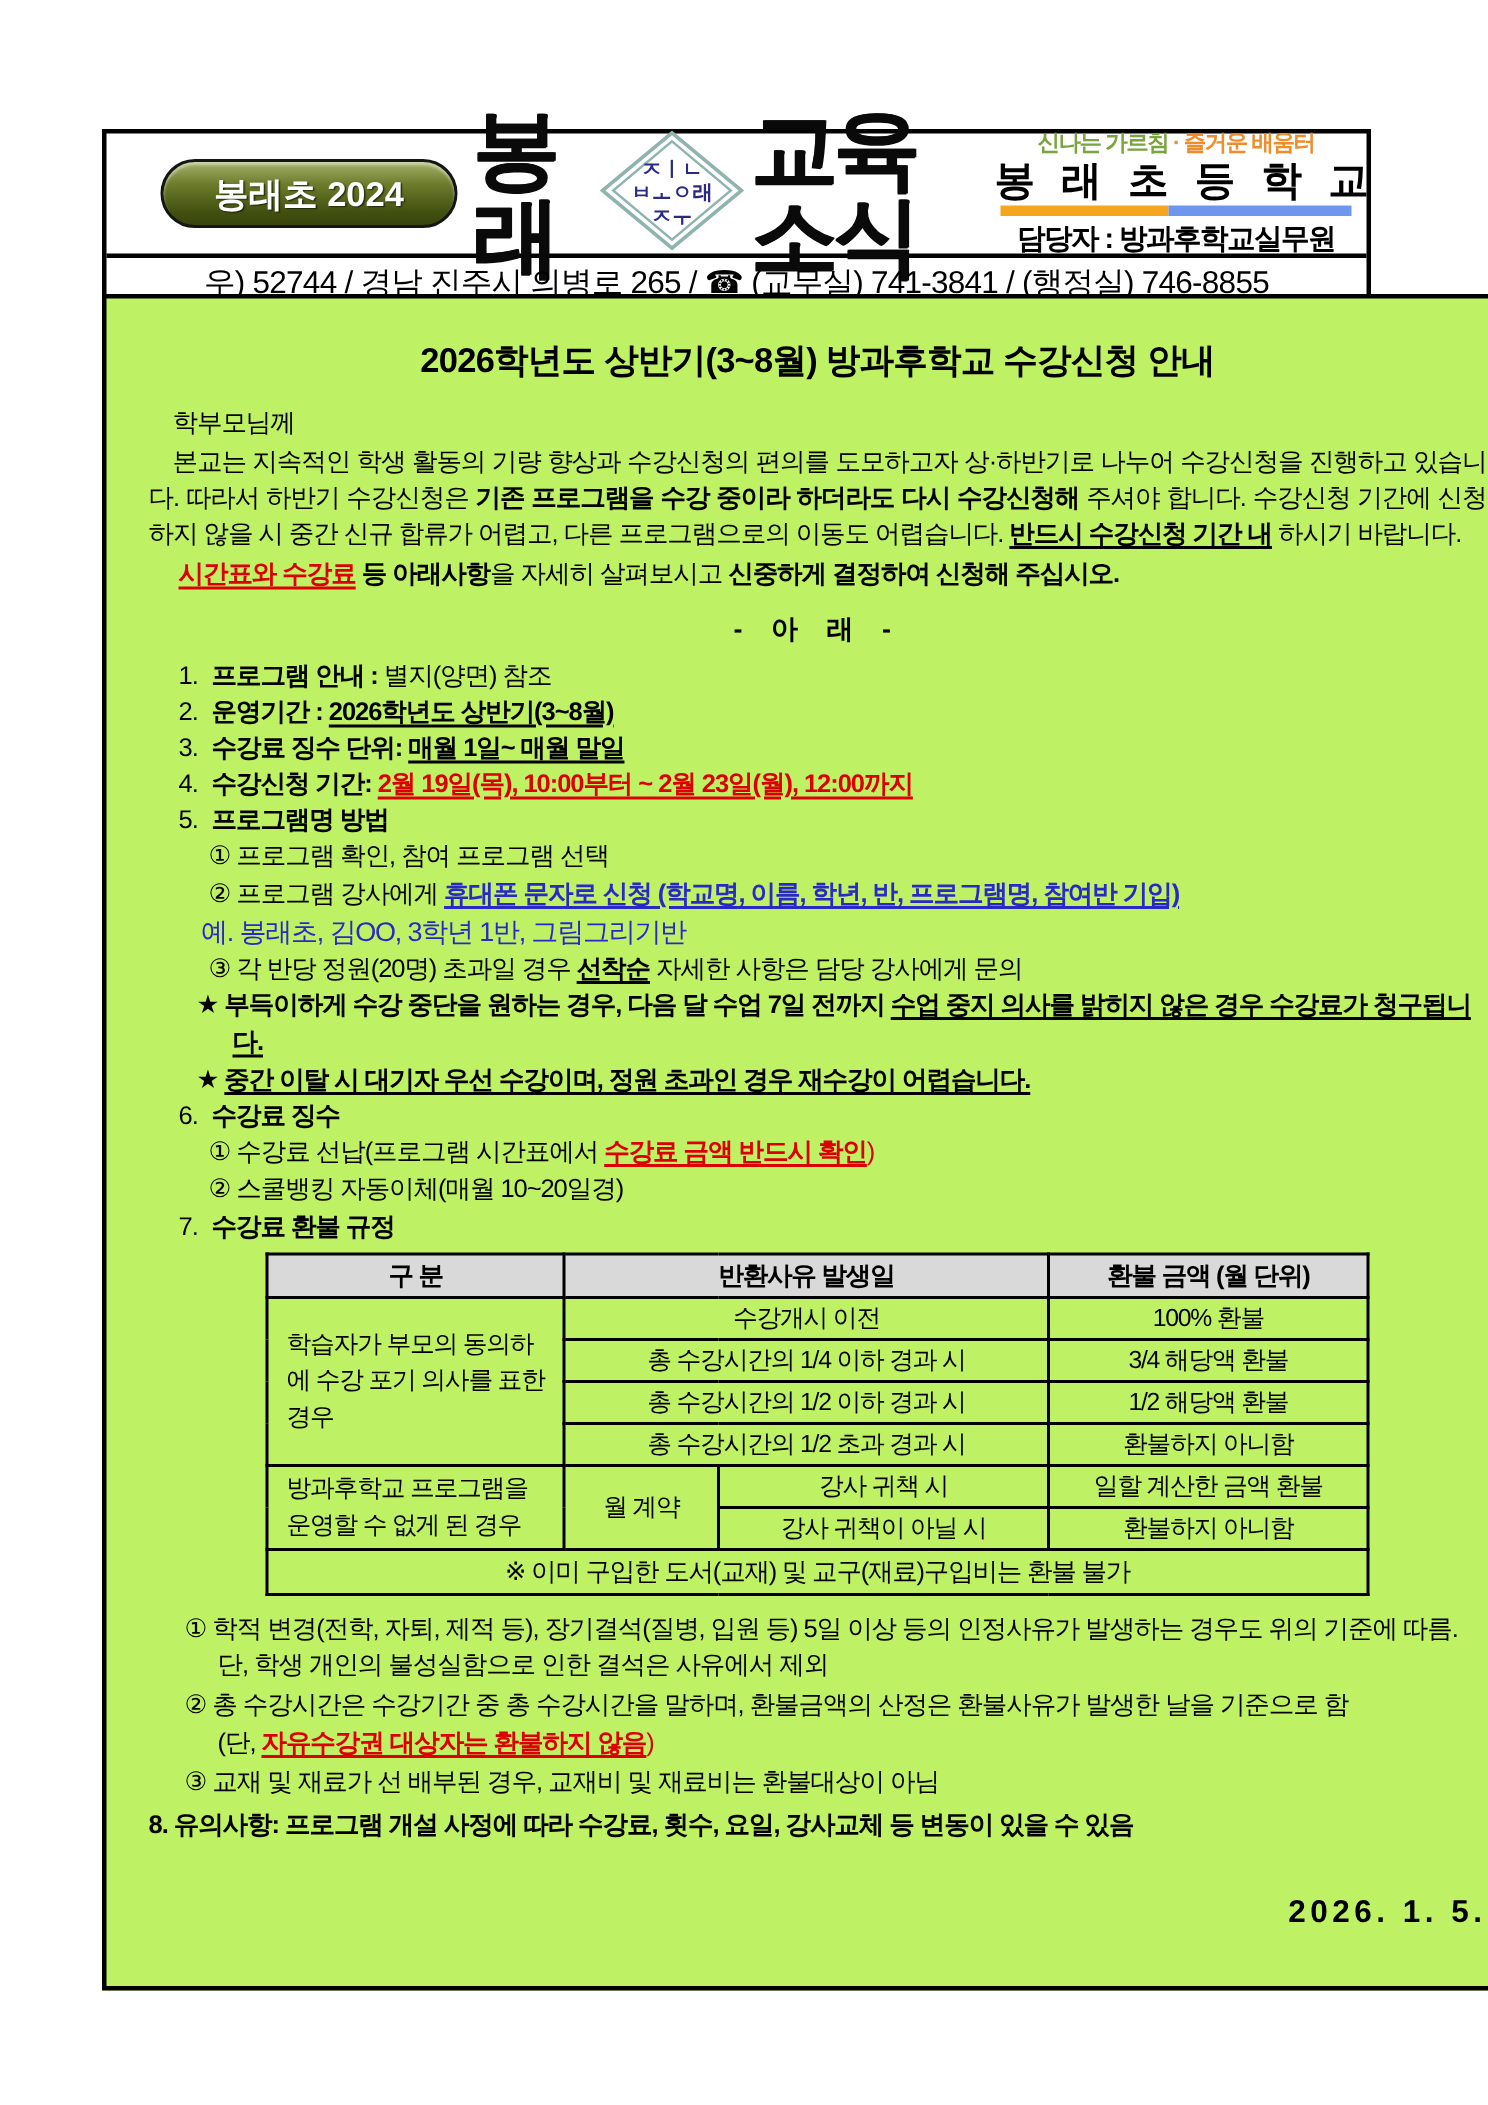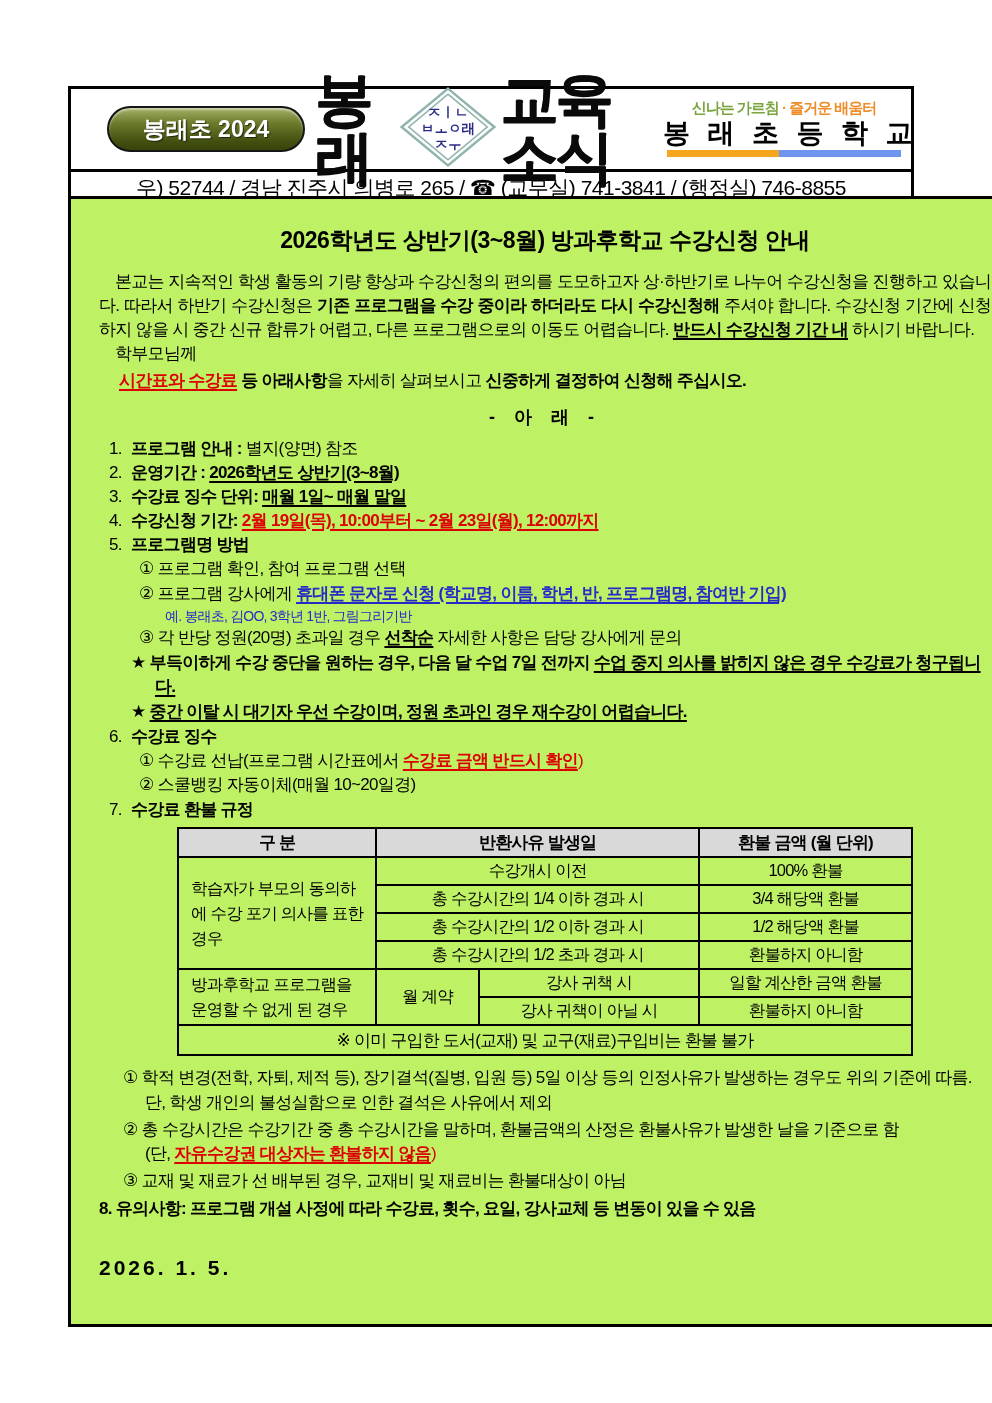--- a/index.html
+++ b/index.html
@@ -67,42 +67,42 @@
   .para1 { text-align: justify; text-indent: 16px; }
   .para2 { padding-left: 20px; margin-top: 2px; }
 
   .b { font-weight: 700; }
   .u { text-decoration: underline; text-underline-offset: 3px; text-decoration-thickness: 1.5px; }
   .red { color: #dd0000; }
   .blue { color: #2929c8; }
 
   .below-head { text-align: center; font-weight: 700; font-size: 18px; letter-spacing: 7px; margin: 12px 0 8px; }
 
-  .li  { padding-left: 34px; text-indent: -26px; margin-left: 2px; line-height: 1.42; }
+  .li  { padding-left: 34px; text-indent: -26px; margin-left: 12px; line-height: 1.42; }
   .li .num { display: inline-block; width: 22px; text-indent: 0; }
   .sub { margin-left: 40px; padding-left: 26px; text-indent: -26px; line-height: 1.45; }
-  .sub-ex { margin-left: 66px; font-size: 14px; line-height: 1.4; letter-spacing: -0.8px; }
+  .sub-ex { margin-left: 35px; font-size: 18px; line-height: 1.4; letter-spacing: -0.8px; }
   .star-line { margin-left: 32px; padding-left: 24px; text-indent: -24px; font-weight: 700; line-height: 1.45; }
 
   
   table.refund {
     width: 736px; margin: 5px auto 10px; border-collapse: collapse;
     font-size: 16.5px; letter-spacing: -0.8px; table-layout: fixed;
   }
   table.refund th, table.refund td { border: 2px solid #000; padding: 2px 6px; text-align: center; height: 27px; }
   table.refund th { background: #d9d9d9; font-weight: 700; font-size: 17px; }
   table.refund td.tl { text-align: left; padding-left: 12px; line-height: 1.5; }
   table.refund td.foot { height: 30px; font-size: 17px; }
 
   .note { margin-left: 24px; padding-left: 22px; text-indent: -22px; line-height: 1.45; margin-top: 2px; }
   .note-cont { margin-left: 46px; line-height: 1.45; }
   .li8 { margin-left: 0; padding-left: 30px; text-indent: -30px; font-weight: 700; margin-top: 4px; }
 
   
-  .date-line { text-align: left; font-size: 21px; font-weight: 700; letter-spacing: 3px; margin-top: 34px; }
+  .date-line { text-align: right; font-size: 21px; font-weight: 700; letter-spacing: 3px; margin-top: 34px; }
   svg text { font-family: "Liberation Sans", "DejaVu Sans", sans-serif; }
 </style>
 </head>
 <body>
 
 <div class="page">
 
   <div class="header-box">
     <div class="header-top">
       <div class="badge">봉래초 2024</div>
@@ -123,33 +123,34 @@
 
       <div class="school-block">
         <div class="slogan">
           <span class="green">신나는 가르침</span><span class="orange"> · </span><span class="orange">즐거운 배움터</span>
         </div>
         <div class="school-name">봉 래 초 등 학 교</div>
         <div class="school-bar">
           <div class="left"></div>
           <div class="right"></div>
         </div>
+        <div class="manager">담당자 : 방과후학교실무원</div>
       </div>
     </div>
     <div class="addr-row">우) 52744 / 경남 진주시 의병로 265 / ☎ (교무실) 741-3841 / (행정실) 746-8855</div>
   </div>
 
   <div class="main-box">
     <div class="title">2026학년도 상반기(3~8월) 방과후학교 수강신청 안내</div>
 
+    <div class="txt greeting">학부모님께</div>
+
     <div class="txt para1">
       <span>본교는 지속적인 학생 활동의 기량 향상과 수강신청의 편의를 도모하고자 상·하반기로 나누어 수강신청을 진행하고 있습니다. 따라서 하반기 수강신청은 </span><span class="b">기존 프로그램을 수강 중이라 하더라도 다시 수강신청해</span><span> 주셔야 합니다. 수강신청 기간에 신청하지 않을 시 중간 신규 합류가 어렵고, 다른 프로그램으로의 이동도 어렵습니다. </span><span class="b u">반드시 수강신청 기간 내</span><span> 하시기 바랍니다.</span>
     </div>
-
-    <div class="txt greeting">학부모님께</div>
 
     <div class="txt para2">
       <span class="b u red">시간표와 수강료</span><span class="b"> 등 </span><span class="b">아래사항</span><span>을 자세히 살펴보시고 </span><span class="b">신중하게 결정하여 신청해 주십시오.</span>
     </div>
 
     <div class="below-head">- 아 래 -</div>
 
     <div class="txt li">
       <span class="num">1.</span><span class="b">프로그램 안내 : </span><span>별지(양면) 참조</span>
     </div>

